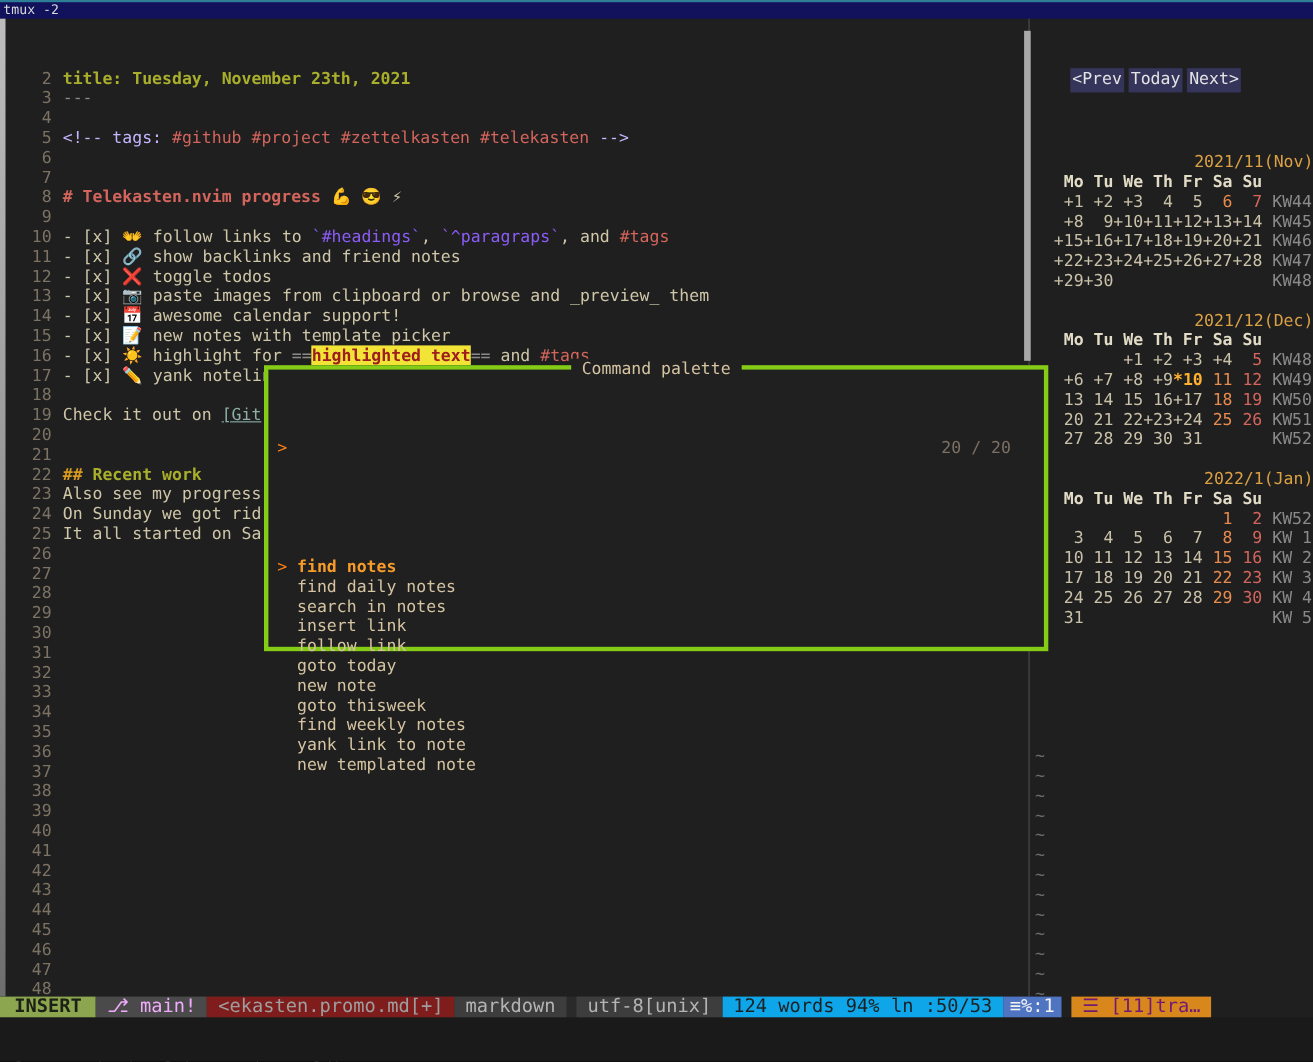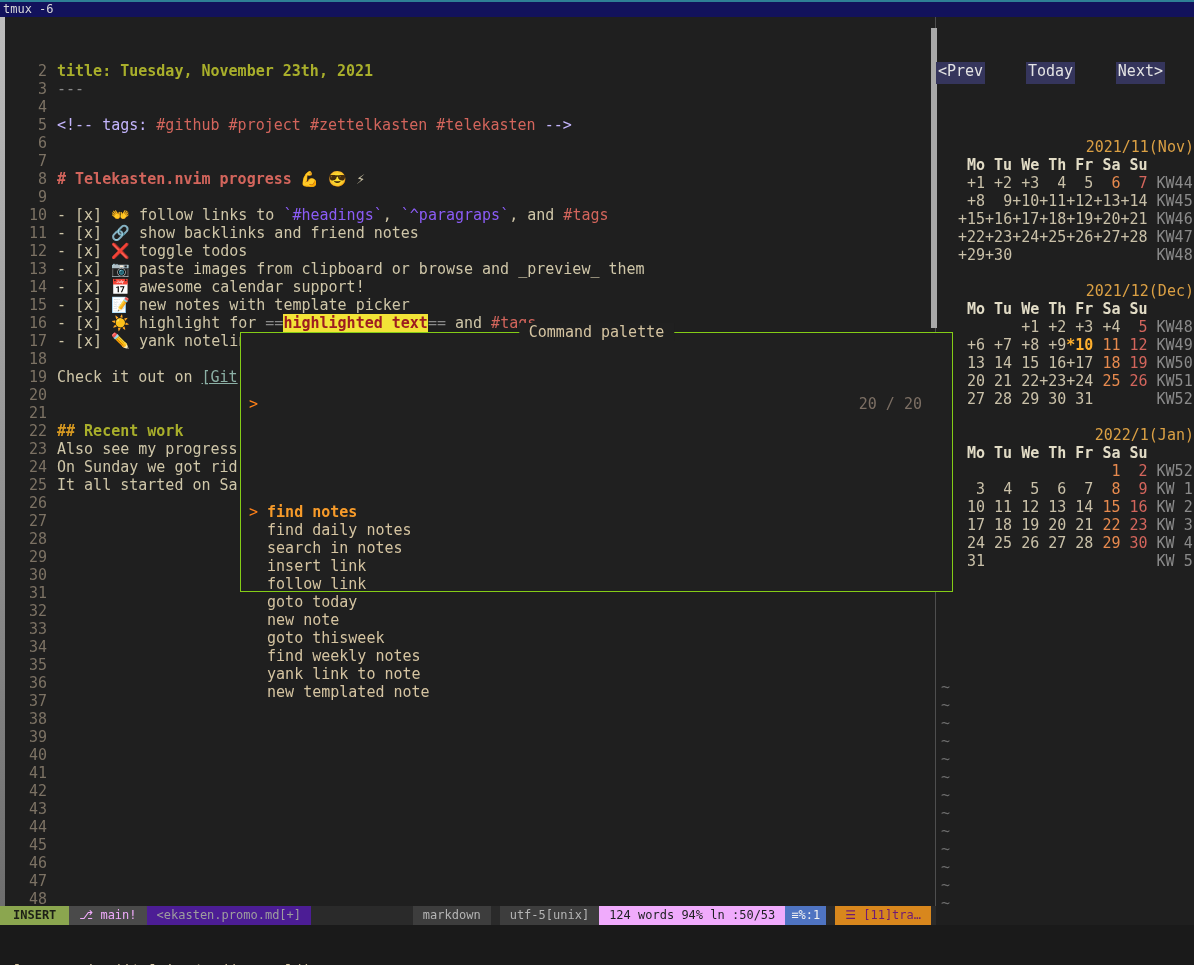--- a/index.html
+++ b/index.html
@@ -34,77 +34,77 @@
   .seg-h2mark  { color:#d79921; font-weight:bold; }
   .seg-h2      { color:#a9af2b; font-weight:bold; }
 
   
   .vsep   { position:absolute; left:935px; top:17px; width:1px; height:889px; background:#4e4e4e; }
   .vthumb { position:absolute; left:931px; top:28px; width:6px; height:300px; background:#a8a8a8; }
 
   
   .calendar { position:absolute; left:936px; top:17px; width:258px; height:889px; overflow:hidden;
               padding-top:9px; font-size:15px; line-height:18px; white-space:pre; }
-  .cal-nav   { height:22px; display:flex; justify-content:space-between; gap:20px; padding-right:29px; }
+  .cal-nav   { height:22px; display:flex; justify-content:center; gap:4px; padding-right:29px; }
   .cal-btn   { background:#35355c; color:#e4e4e4; padding:0 2px; cursor:pointer; }
   .cal-blank { height:18px; }
   .cal-title { height:18px; margin-left:22px; width:236px; text-align:right; color:#dba044; }
   .cal-line  { height:18px; padding-left:22px; }
   .cell { display:inline-block; width:3ch; text-align:right; color:#c9c0a8; }
   .cell.hd    { font-weight:bold; color:#e2dcc6; }
   .cell.sat   { color:#e78a4e; }
   .cell.sun   { color:#d3655c; }
   .cell.today { color:#ffb02e; font-weight:bold; }
   .kw { color:#8a8a8a; margin-left:1ch; }
   .tilde-line { height:18px; padding-left:5px; color:#6c6c6c; }
 
   
   .popup { position:absolute; left:240px; top:332px; width:713px; height:260px; z-index:5;
-           background:#202020; border:1px solid #84cc16; padding-top:8px;
+           background:#202020; border:4px solid #84cc16; padding-top:8px;
            font-size:15px; line-height:18px; white-space:pre; }
   .popup-title { position:absolute; top:-10px; left:50%; transform:translateX(-50%);
                  background:#202020; padding:0 10px; color:#d5c4a1; }
   .prompt-row { height:18px; padding:0 30px 0 8px; display:flex; }
   .prompt { color:#fe8019; flex:1; }
   .count  { color:#7c6f64; }
   .blank-row { height:18px; }
   .pal-item { height:18px; padding-left:8px; color:#d5c4a1; cursor:pointer; }
   .pal-item .caret { color:#fe8019; }
   .pal-item.selected .label { color:#f79b2a; font-weight:bold; }
 
   
   .statusline { position:absolute; left:0; top:906px; width:936px; height:19px; background:#2a2a2a;
-                display:flex; font-size:12px; line-height:19px; white-space:pre; }
+                display:flex; font-size:17px; line-height:19px; white-space:pre; }
   .sl-seg { padding:0 10px; flex:none; }
   .sl-mode   { background:#8ba64f; color:#1d2016; font-weight:bold; padding:0 13px; }
   .sl-branch { background:#4a4a4a; color:#f0abfc; }
-  .sl-file   { background:#4c1d95; color:#9e9e9e; }
+  .sl-file   { background:#7f1d1d; color:#9e9e9e; }
   .sl-gap    { flex:1; }
   .sl-gapsm  { flex:none; width:9px; }
   .sl-ft     { background:#3d3d3d; color:#b4b4b4; }
   .sl-enc    { background:#3d3d3d; color:#b4b4b4; }
-  .sl-stats  { background:#f0abfc; color:#1d2021; }
+  .sl-stats  { background:#0ea5e9; color:#1d2021; }
   .sl-loc    { background:#4f74c2; color:#f2f2f2; padding:0 6px; }
   .sl-tab    { background:#d8871d; color:#701a75; font-weight:normal; }
   .sl-end    { flex:none; width:5px; }
   .cal-statusline { position:absolute; left:936px; top:906px; width:258px; height:19px;
                     background:#272727; color:#8a8a8a; font-size:13px; line-height:19px; padding-left:18px; }
 
   
   .bottom { position:absolute; left:0; top:925px; width:1194px; height:40px; background:#1a1a1a;
             font-size:15px; white-space:pre; }
   .cmdline { height:20px; line-height:20px; color:#d5c4a1; padding-left:5px; }
 </style>
 </head>
 <body>
 
 <div class="screen">
 
   <div class="tmux-bar">
-    <span>tmux  -6</span>
+    <span>tmux  -2</span>
   </div>
 
   <div class="left-strip"></div>
 
   <div class="editor">
     <div><div class="eline"><span class="lnum">2</span><span class="ltext"><span class="seg-title">title: Tuesday, November 23th, 2021</span></span></div><div class="eline"><span class="lnum">3</span><span class="ltext"><span class="seg-delim">---</span></span></div><div class="eline"><span class="lnum">4</span><span class="ltext"></span></div><div class="eline"><span class="lnum">5</span><span class="ltext"><span class="seg-comment">&lt;!-- tags: </span><span class="seg-tag">#github</span><span class="seg-comment"> </span><span class="seg-tag">#project</span><span class="seg-comment"> </span><span class="seg-tag">#zettelkasten</span><span class="seg-comment"> </span><span class="seg-tag">#telekasten</span><span class="seg-comment"> --&gt;</span></span></div><div class="eline"><span class="lnum">6</span><span class="ltext"></span></div><div class="eline"><span class="lnum">7</span><span class="ltext"></span></div><div class="eline"><span class="lnum">8</span><span class="ltext"><span class="seg-h1"># Telekasten.nvim progress </span><span class="seg-text">💪 😎 ⚡</span></span></div><div class="eline"><span class="lnum">9</span><span class="ltext"></span></div><div class="eline"><span class="lnum">10</span><span class="ltext"><span class="seg-text">- [x] 👐 follow links to </span><span class="seg-code">`#headings`</span><span class="seg-text">, </span><span class="seg-code">`^paragraps`</span><span class="seg-text">, and </span><span class="seg-tag">#tags</span></span></div><div class="eline"><span class="lnum">11</span><span class="ltext"><span class="seg-text">- [x] 🔗 show backlinks and friend notes</span></span></div><div class="eline"><span class="lnum">12</span><span class="ltext"><span class="seg-text">- [x] ❌ toggle todos</span></span></div><div class="eline"><span class="lnum">13</span><span class="ltext"><span class="seg-text">- [x] 📷 paste images from clipboard or browse and _preview_ them</span></span></div><div class="eline"><span class="lnum">14</span><span class="ltext"><span class="seg-text">- [x] 📅 awesome calendar support!</span></span></div><div class="eline"><span class="lnum">15</span><span class="ltext"><span class="seg-text">- [x] 📝 new notes with template picker</span></span></div><div class="eline"><span class="lnum">16</span><span class="ltext"><span class="seg-text">- [x] ☀️ highlight for </span><span class="seg-delim">==</span><span class="seg-hl">highlighted text</span><span class="seg-delim">==</span><span class="seg-text"> and </span><span class="seg-tag">#tags</span></span></div><div class="eline"><span class="lnum">17</span><span class="ltext"><span class="seg-text">- [x] ✏️ yank notelink, also from wthin telescope pickers</span></span></div><div class="eline"><span class="lnum">18</span><span class="ltext"></span></div><div class="eline"><span class="lnum">19</span><span class="ltext"><span class="seg-text">Check it out on </span><span class="seg-link">[Git</span></span></div><div class="eline"><span class="lnum">20</span><span class="ltext"></span></div><div class="eline"><span class="lnum">21</span><span class="ltext"></span></div><div class="eline"><span class="lnum">22</span><span class="ltext"><span class="seg-h2mark">##</span><span class="seg-h2"> Recent work</span></span></div><div class="eline"><span class="lnum">23</span><span class="ltext"><span class="seg-text">Also see my progress</span></span></div><div class="eline"><span class="lnum">24</span><span class="ltext"><span class="seg-text">On Sunday we got rid</span></span></div><div class="eline"><span class="lnum">25</span><span class="ltext"><span class="seg-text">It all started on Sa</span></span></div><div class="eline"><span class="lnum">26</span><span class="ltext"></span></div><div class="eline"><span class="lnum">27</span><span class="ltext"></span></div><div class="eline"><span class="lnum">28</span><span class="ltext"></span></div><div class="eline"><span class="lnum">29</span><span class="ltext"></span></div><div class="eline"><span class="lnum">30</span><span class="ltext"></span></div><div class="eline"><span class="lnum">31</span><span class="ltext"></span></div><div class="eline"><span class="lnum">32</span><span class="ltext"></span></div><div class="eline"><span class="lnum">33</span><span class="ltext"></span></div><div class="eline"><span class="lnum">34</span><span class="ltext"></span></div><div class="eline"><span class="lnum">35</span><span class="ltext"></span></div><div class="eline"><span class="lnum">36</span><span class="ltext"></span></div><div class="eline"><span class="lnum">37</span><span class="ltext"></span></div><div class="eline"><span class="lnum">38</span><span class="ltext"></span></div><div class="eline"><span class="lnum">39</span><span class="ltext"></span></div><div class="eline"><span class="lnum">40</span><span class="ltext"></span></div><div class="eline"><span class="lnum">41</span><span class="ltext"></span></div><div class="eline"><span class="lnum">42</span><span class="ltext"></span></div><div class="eline"><span class="lnum">43</span><span class="ltext"></span></div><div class="eline"><span class="lnum">44</span><span class="ltext"></span></div><div class="eline"><span class="lnum">45</span><span class="ltext"></span></div><div class="eline"><span class="lnum">46</span><span class="ltext"></span></div><div class="eline"><span class="lnum">47</span><span class="ltext"></span></div><div class="eline"><span class="lnum">48</span><span class="ltext"></span></div></div>
   </div>
 
   <div class="vsep"></div>
   <div class="vthumb"></div>
@@ -128,21 +128,21 @@
     <div><div class="pal-item selected"><span class="caret">&gt; </span><span class="label">find notes</span></div><div class="pal-item"><span class="caret">  </span><span class="label">find daily notes</span></div><div class="pal-item"><span class="caret">  </span><span class="label">search in notes</span></div><div class="pal-item"><span class="caret">  </span><span class="label">insert link</span></div><div class="pal-item"><span class="caret">  </span><span class="label">follow link</span></div><div class="pal-item"><span class="caret">  </span><span class="label">goto today</span></div><div class="pal-item"><span class="caret">  </span><span class="label">new note</span></div><div class="pal-item"><span class="caret">  </span><span class="label">goto thisweek</span></div><div class="pal-item"><span class="caret">  </span><span class="label">find weekly notes</span></div><div class="pal-item"><span class="caret">  </span><span class="label">yank link to note</span></div><div class="pal-item"><span class="caret">  </span><span class="label">new templated note</span></div></div>
   </div>
 
   <div class="statusline">
     <span class="sl-seg sl-mode">INSERT</span>
     <span class="sl-seg sl-branch">⎇ main!</span>
     <span class="sl-seg sl-file">&lt;ekasten.promo.md[+]</span>
     <span class="sl-gap"></span>
     <span class="sl-seg sl-ft">markdown</span>
     <span class="sl-gapsm"></span>
-    <span class="sl-seg sl-enc">utf-5[unix]</span>
+    <span class="sl-seg sl-enc">utf-8[unix]</span>
     <span class="sl-seg sl-stats">124 words 94% ln :50/53</span>
     <span class="sl-seg sl-loc">≡%:1</span>
     <span class="sl-gapsm"></span>
     <span class="sl-seg sl-tab">☰ [11]tra…</span>
     <span class="sl-end"></span>
   </div>
 
 
   <div class="bottom">
     <div class="cmdline">:lua require('telekasten').panel()</div>

